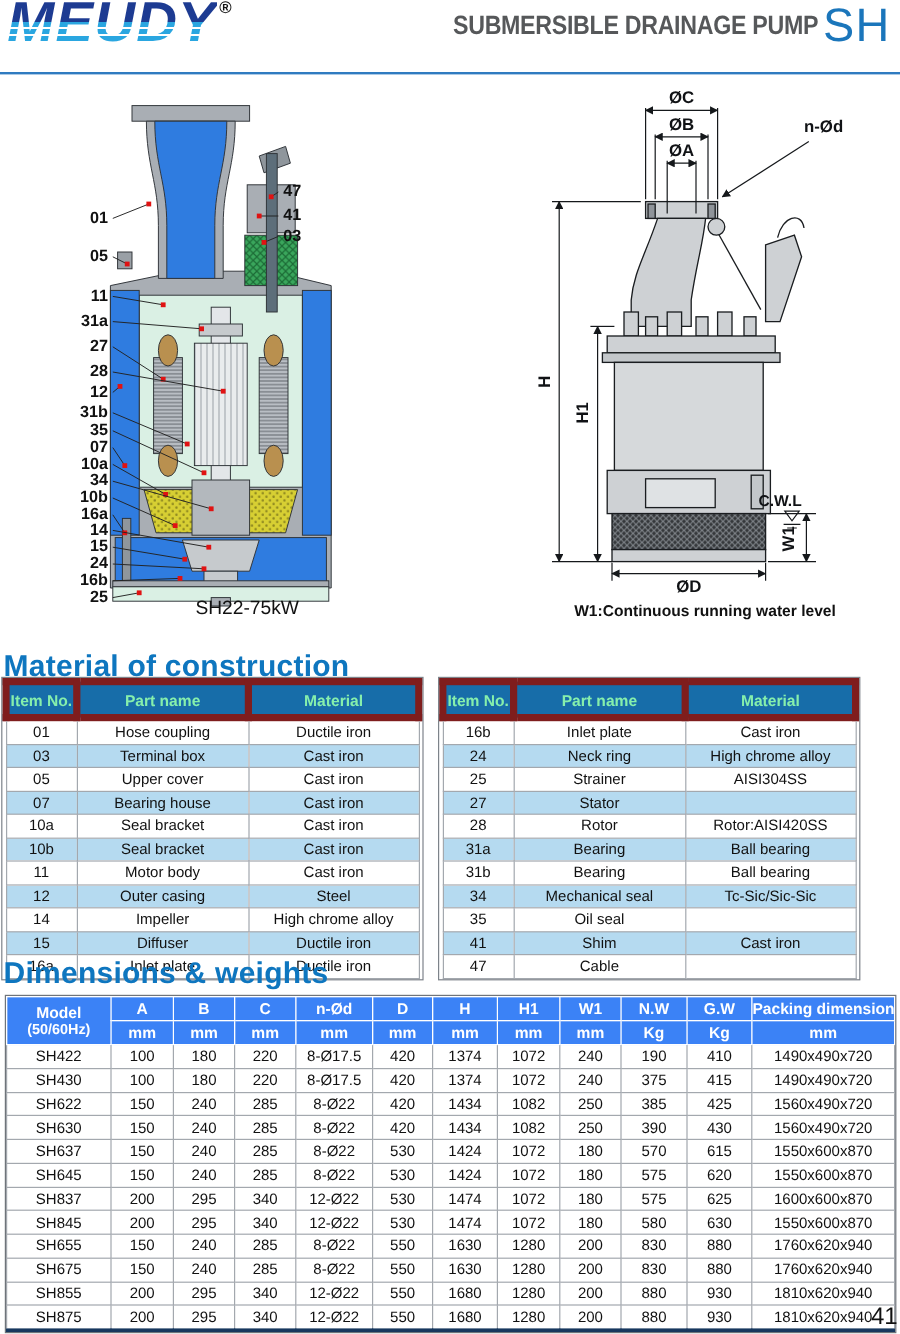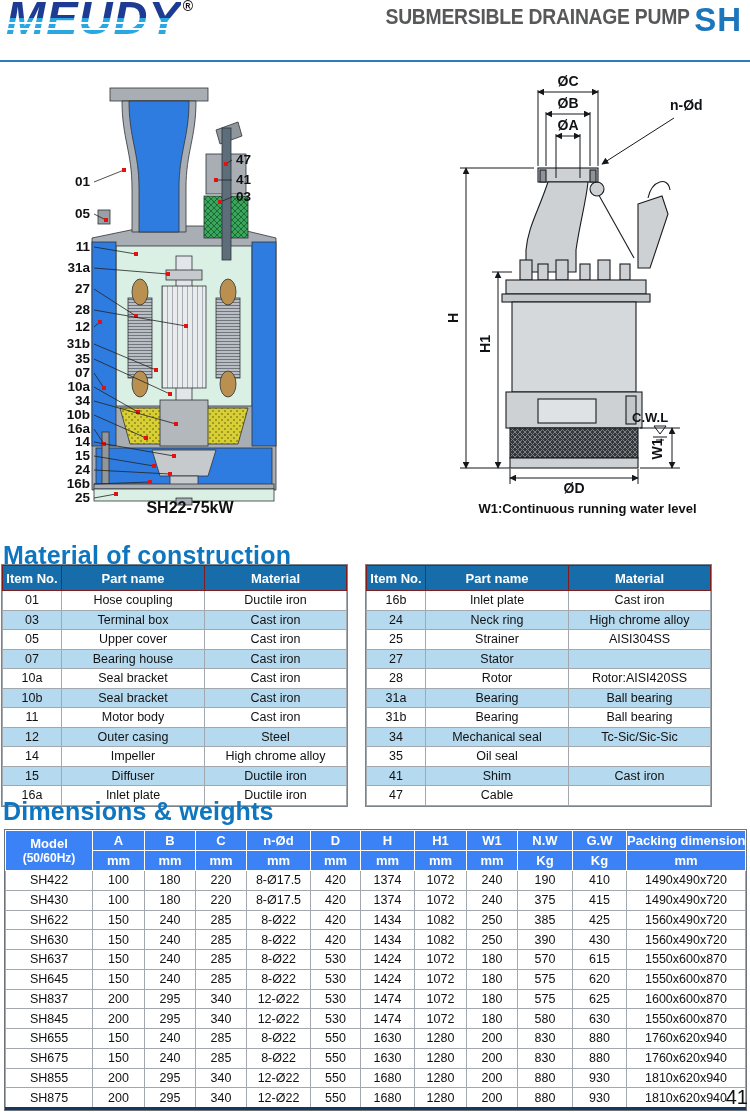--- a/index.html
+++ b/index.html
@@ -16,36 +16,36 @@
     letter-spacing:1px;color:#1d3b92;
     background:linear-gradient(#1d3b92 0 50%,#2aa6e0 50% 58%,#ffffff 58% 62%,#2aa6e0 62% 72%,#ffffff 72% 76%,#2aa6e0 76% 86%,#ffffff 86% 90%,#2aa6e0 90% 100%);
     -webkit-background-clip:text;background-clip:text;-webkit-text-fill-color:transparent;
   }
   #logo-reg{font-size:14px;font-weight:700;color:#111;vertical-align:top;position:relative;top:2px;left:2px;}
   #header-right{right:8px;top:4px;display:flex;align-items:flex-end;gap:4px;}
   #subtitle{
     font-size:22px;font-weight:700;color:#56585a;letter-spacing:-.3px;
     transform:scaleX(.88);transform-origin:100% 100%;margin-bottom:5px;white-space:nowrap;
   }
-  #series{font-size:33px;font-weight:700;color:#1b76bb;line-height:.9;letter-spacing:1px;}
+  #series{font-size:39px;font-weight:400;color:#1b76bb;line-height:.9;letter-spacing:1px;}
   #header-rule{left:0;right:0;top:60px;height:2px;background:#2f7bc0;}
 
   
   .section-title{font-size:25px;font-weight:800;color:#0e76bf;letter-spacing:.2px;white-space:nowrap;}
   #mat-title{left:3px;top:541px;}
   #dim-title{left:3px;top:797px;}
 
   
   table{border-collapse:collapse;table-layout:fixed;}
   .mat-table{position:absolute;top:565px;width:344px;outline:1px solid #7d838a;}
   #mat-left{left:2px;}
   #mat-right{left:366px;}
   .mat-table th{
-    background:#176da9;color:#ffffff;font-size:13px;font-weight:700;height:24px;
-    border:1px solid #7f1d1d;padding:0;
+    background:#176da9;color:#86efac;font-size:13px;font-weight:700;height:24px;
+    border:6px solid #7f1d1d;padding:0;
   }
   .mat-table td{
     font-size:12.5px;height:18.5px;text-align:center;padding:0 2px;
     border:1px solid #a3a8ae;background:#fff;white-space:nowrap;overflow:hidden;
   }
   tr.alt td{background:#b5daf0;}
 
   #dims{position:absolute;left:5px;top:830px;width:740px;outline:1px solid #6f747a;border-bottom:3px solid #17375e;}
   #dims th{
     background:#3b82f6;color:#fff;font-size:13px;font-weight:700;height:19px;
@@ -61,21 +61,21 @@
   #svg-left{left:40px;top:70px;}
   #svg-right{left:430px;top:72px;}
   .shape{stroke:#2e3237;stroke-width:.8;}
   .oshape{stroke:#1a1d20;stroke-width:1.1;}
   .leader{stroke:#222;stroke-width:.8;fill:none;}
   .marker{fill:#e01212;}
   .callout-label{font:700 13.5px "Liberation Sans",sans-serif;fill:#111;}
   .dim{stroke:#15181b;stroke-width:1;fill:none;}
   .dimlbl{font:700 13px "Liberation Sans",sans-serif;fill:#101215;}
   .dimbig{font-size:14px;}
-  #cap-left{left:40px;top:499px;width:300px;text-align:center;font-size:16px;font-weight:700;color:#111;}
+  #cap-left{left:56px;top:499px;width:300px;text-align:center;font-size:16px;font-weight:400;color:#111;}
   #cap-right{left:425px;top:501px;width:325px;text-align:center;font-size:13px;font-weight:700;color:#111;}
   #page-num{right:2px;top:1086px;font-size:20px;font-weight:400;color:#111;}
 </style>
 </head>
 <body>
 
 <div class="abs" id="logo-wrap">
   <span id="logo">MEUDY</span><span id="logo-reg">®</span>
 </div>
 <div class="abs" id="header-right">

